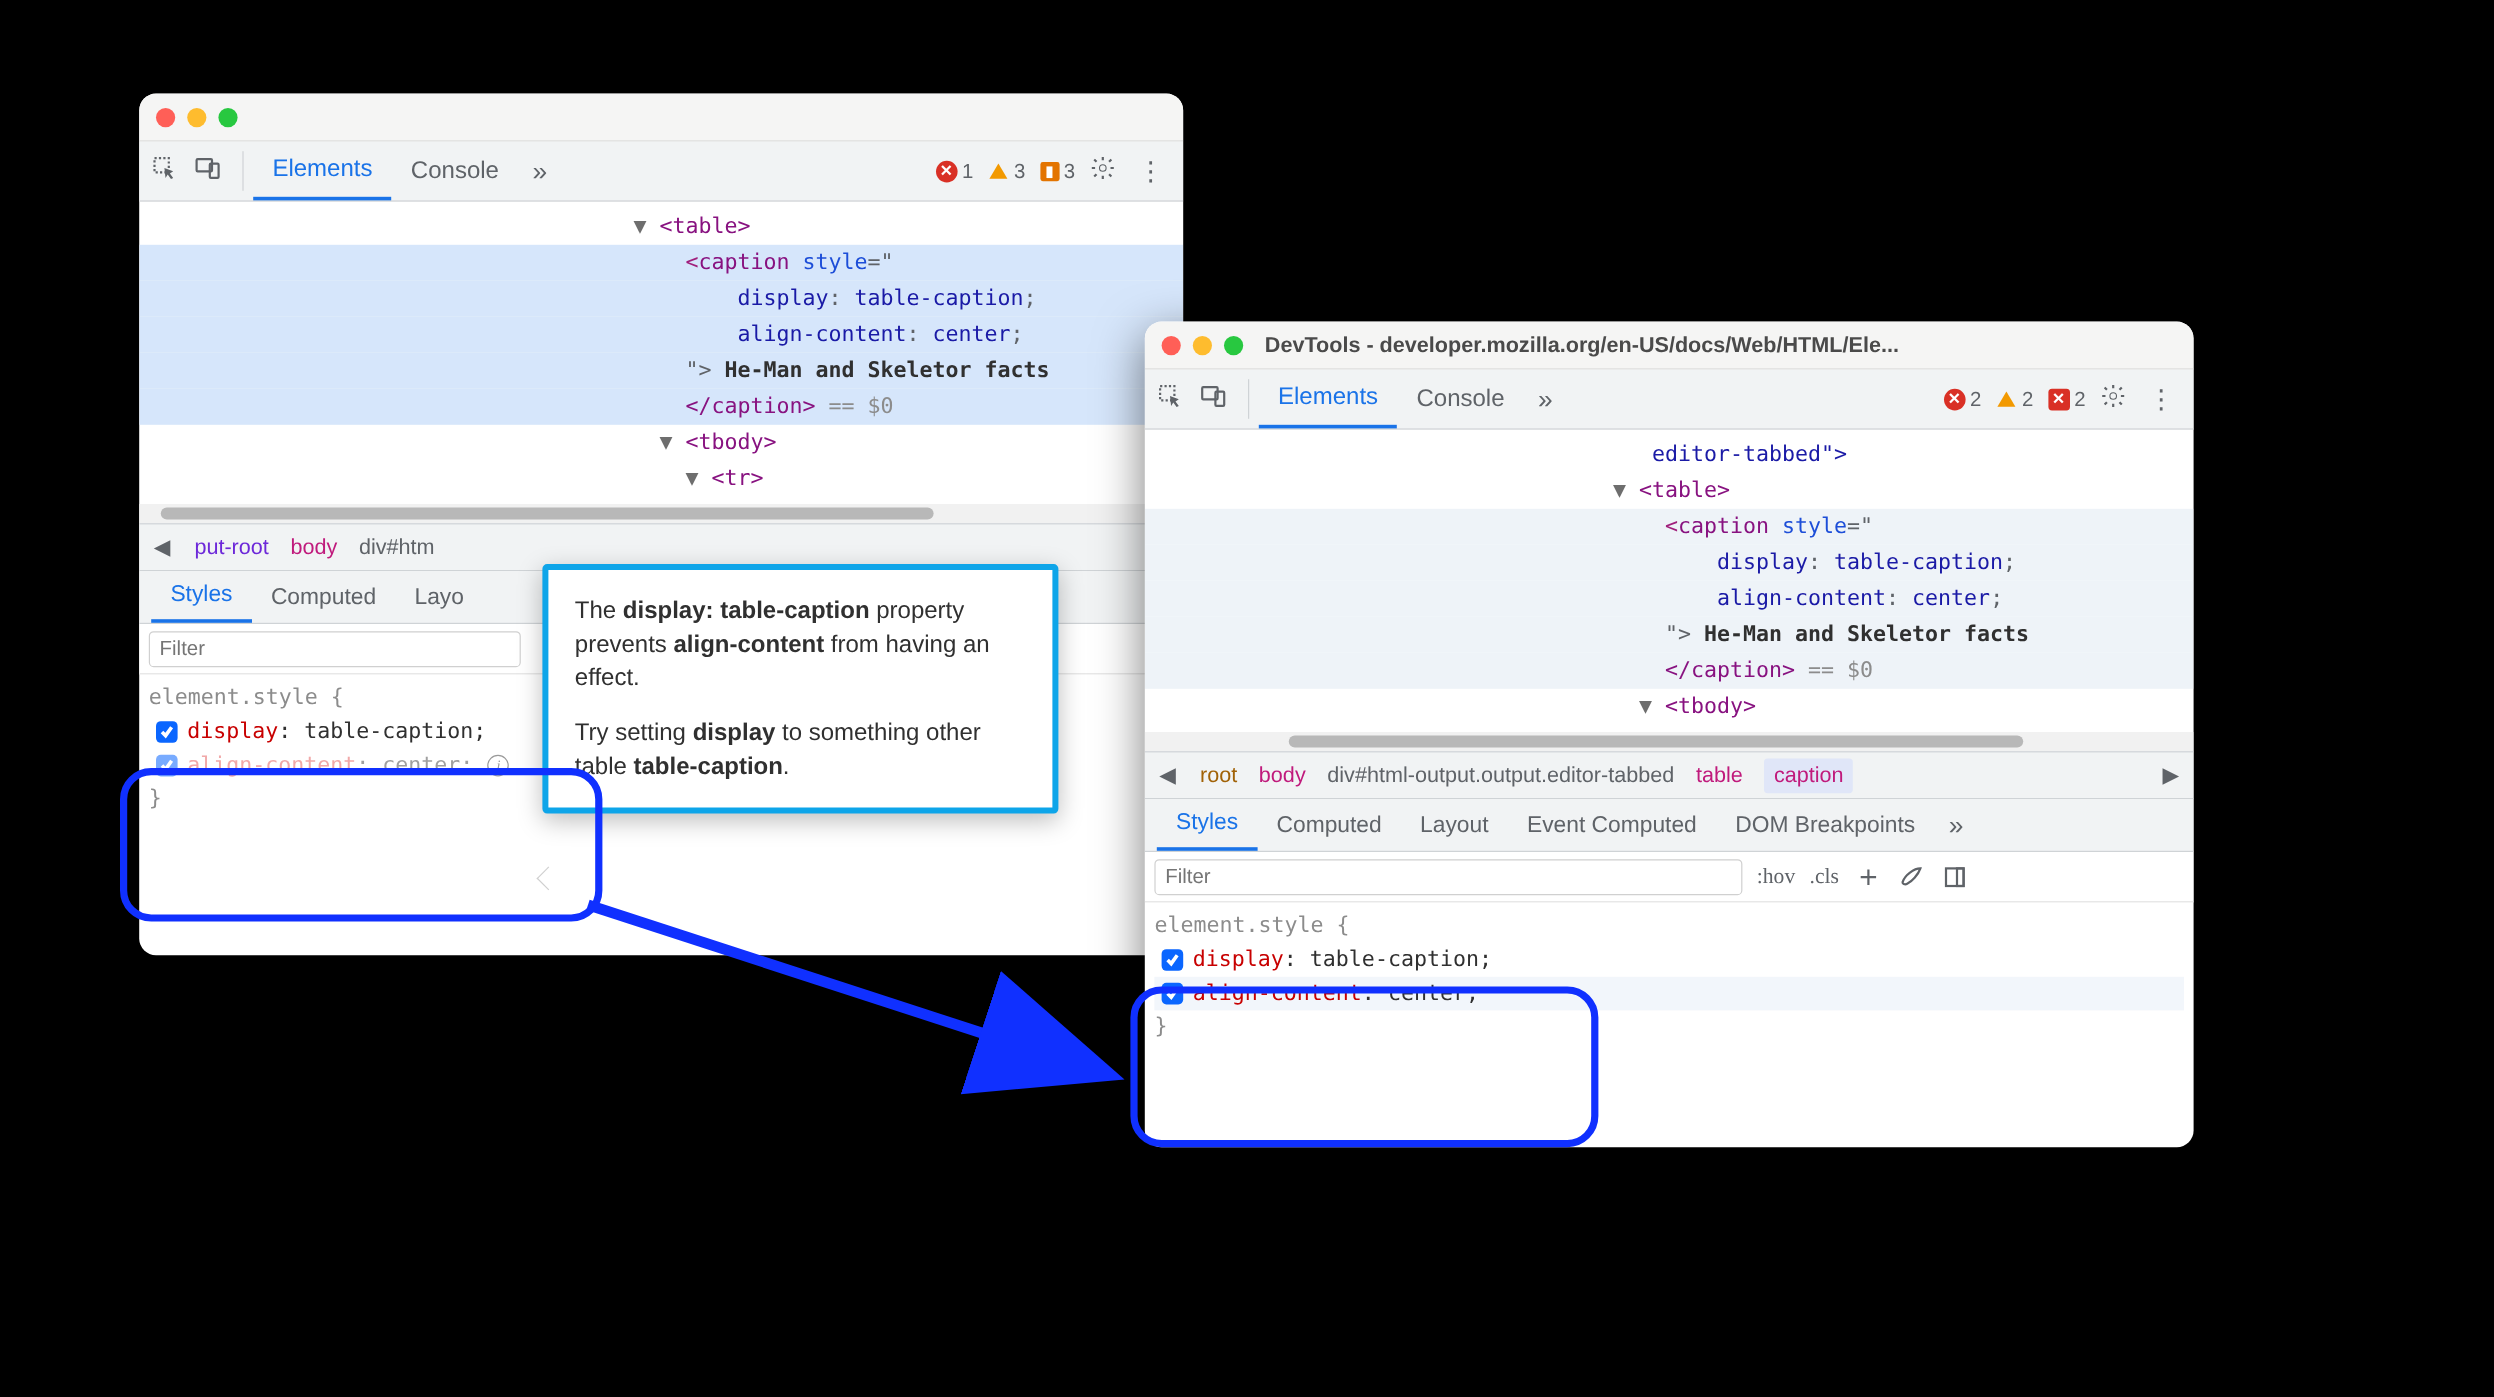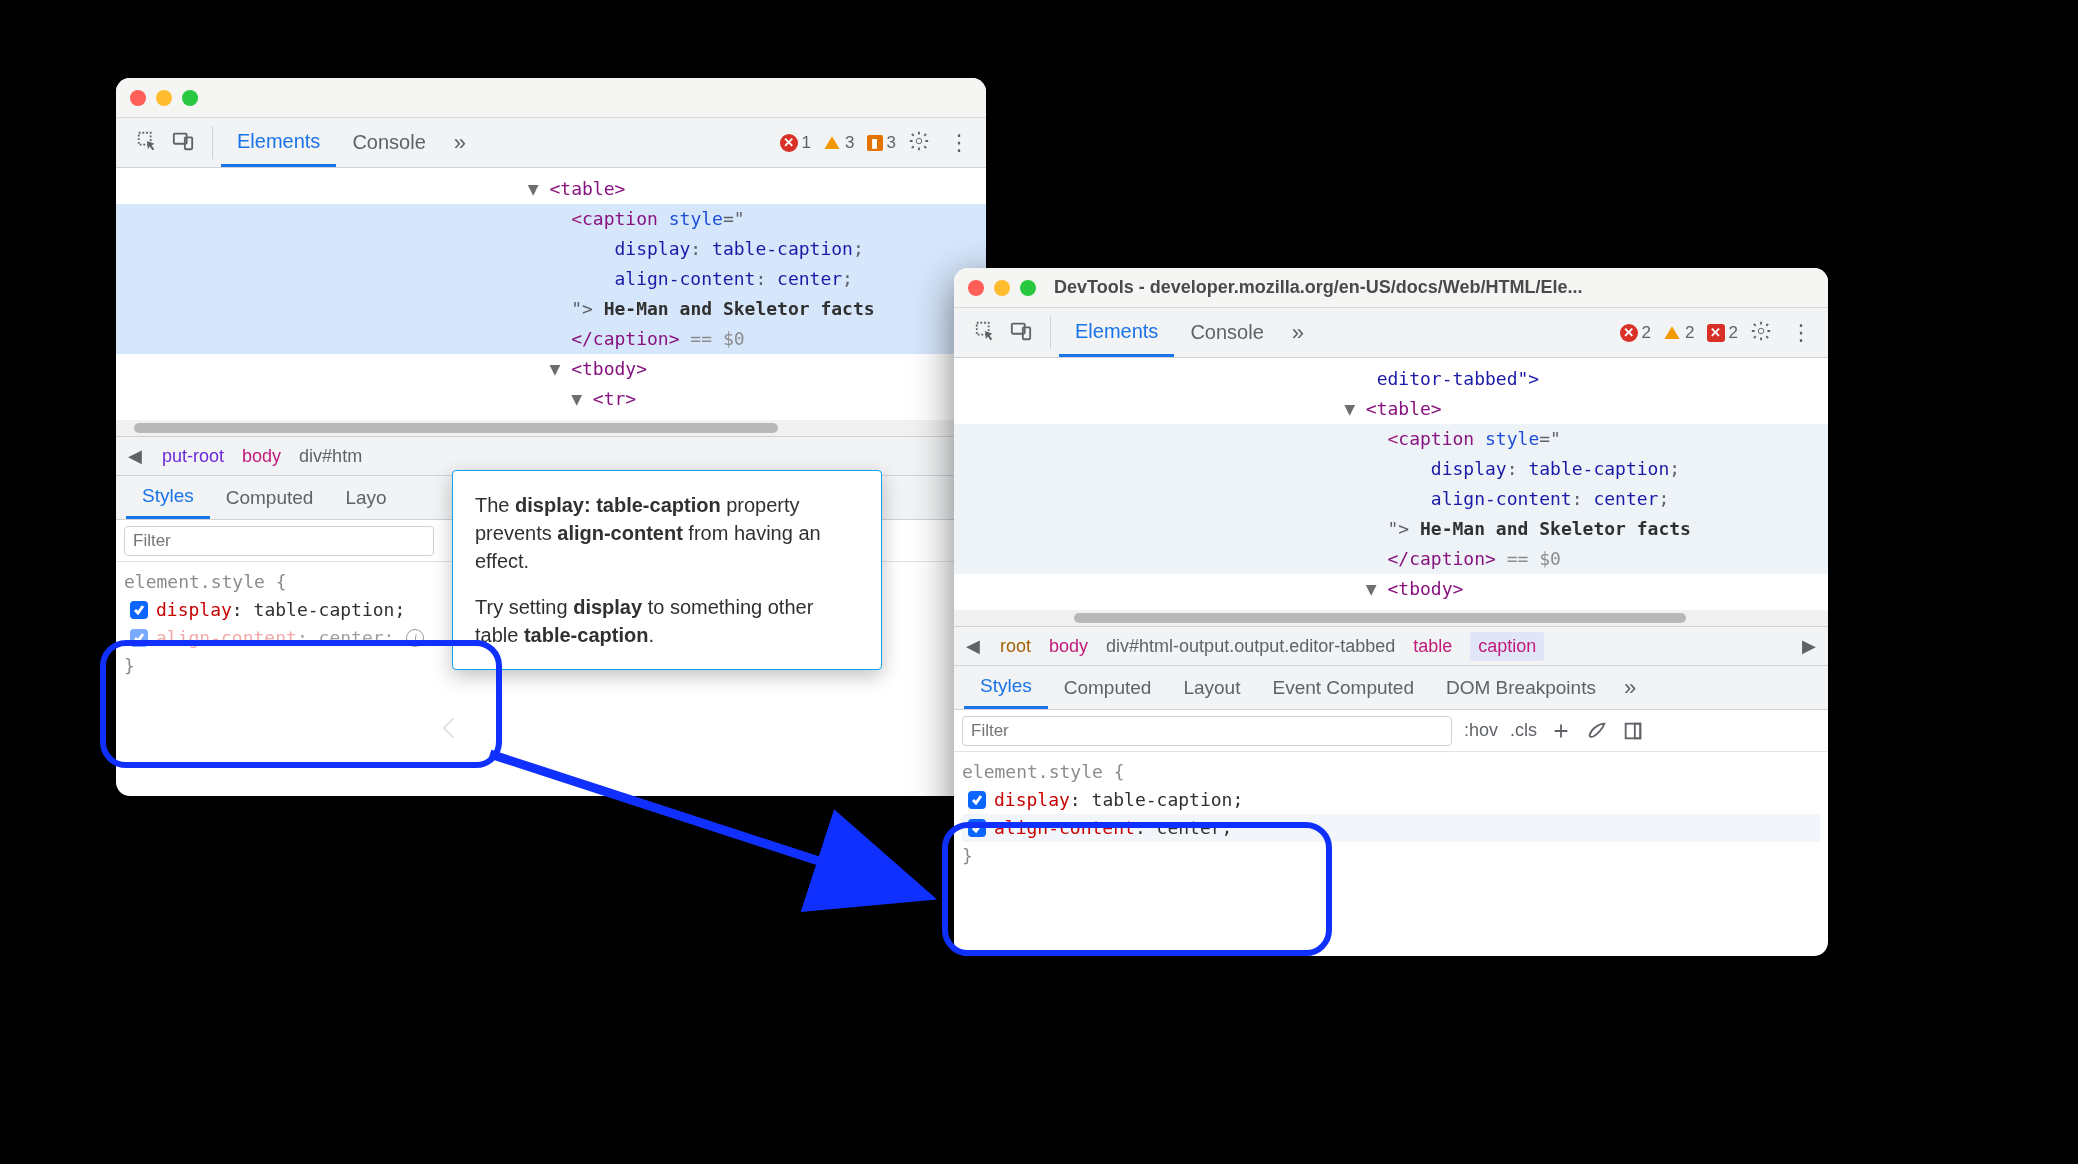--- a/index.html
+++ b/index.html
@@ -36,21 +36,20 @@
   .tl.yel { background: #febc2e; }
   .tl.grn { background: #28c840; }
   .title { font-size: 18px; font-weight: 600; color: #4a4a4a; margin-left: 8px; white-space: nowrap; overflow: hidden; text-overflow: ellipsis; }
 
   .tabbar {
     height: 50px;
     background: #f1f3f4;
     display: flex;
     align-items: stretch;
     border-bottom: 1px solid #cfd3d6;
-    padding-left: 10px;
   }
   .tool-icons { display: flex; align-items: center; gap: 14px; padding: 0 10px; color: #5f6368; }
   .tool-icons svg { width: 22px; height: 22px; }
   .sep { width: 1px; background: #cfd3d6; margin: 8px 8px; }
   .tab {
     padding: 0 16px;
     display: flex; align-items: center;
     font-size: 20px;
     color: #5f6368;
     cursor: pointer;
@@ -104,41 +103,41 @@
     background:#f1f3f4; border-bottom:1px solid #cfd3d6;
   }
   .subtabs .tab { font-size:19px; }
 
   .filterbar { height:42px; display:flex; align-items:center; padding:4px 8px; gap:12px; border-bottom:1px solid #e3e3e3; background:#fff; }
   .filterbar input {
     flex:0 0 auto; width:490px; height:30px; border:1px solid #d0d0d0; border-radius:4px;
     padding:0 8px; font-size:17px; color:#5f6368; background:#fff;
   }
   .win1 .filterbar input { width: 310px; }
-  .filterbar .ft { font-size:18px; color:#5f6368; font-family:Liberation Sans, sans-serif; }
+  .filterbar .ft { font-size:18px; color:#5f6368; font-family:Liberation Serif, serif; }
   .filterbar .ibtn { width:24px; height:24px; display:flex; align-items:center; justify-content:center; color:#5f6368; }
   .filterbar .ibtn svg { width:22px; height:22px; }
 
   .styles-pane {
     font-family: Menlo, Consolas, monospace; font-size:18px; line-height:28px;
     padding:6px 8px 10px 8px; color:#303030;
   }
   .styles-pane .rule { color:#8c8c8c; }
   .prop-row { display:flex; align-items:center; gap:8px; padding-left:6px; }
   .cb-s { width:18px; height:18px; background:#0a66ff; border-radius:4px; display:flex; align-items:center; justify-content:center; }
   .cb-s.faded { opacity:.55; }
   .cb-s svg { width:12px; height:12px; stroke:#fff; stroke-width:3; fill:none; }
   .p-name { color:#c80000; }
   .p-name.faded { color:#f1a9a9; }
   .p-val { color:#303030; }
   .p-val.faded { color:#a0a0a0; }
   .info-icon { width:18px; height:18px; border:1.5px solid #9a9a9a; border-radius:50%; display:inline-flex; align-items:center; justify-content:center; font-size:12px; color:#9a9a9a; margin-left:4px; font-style:italic; font-family:serif; }
 
   .tooltip {
-    position:absolute; background:#fff; border:1px solid #0ea5e9; box-shadow:0 6px 20px rgba(0,0,0,.25);
+    position:absolute; background:#fff; border:5px solid #0ea5e9; box-shadow:0 6px 20px rgba(0,0,0,.25);
     border-radius:4px; padding:20px 22px; font-size:20px; line-height:28px; color:#303030;
     width:430px;
   }
   .tooltip .notch {
     position:absolute; width:14px; height:14px; background:#fff; border-left:1px solid #d0d0d0; border-bottom:1px solid #d0d0d0;
     transform:rotate(45deg); left:-7px; top:250px;
   }
 
   .hlbox { position:absolute; border:6px solid #1030ff; border-radius:26px; pointer-events:none; }
   .arrow-svg { position:absolute; pointer-events:none; }

